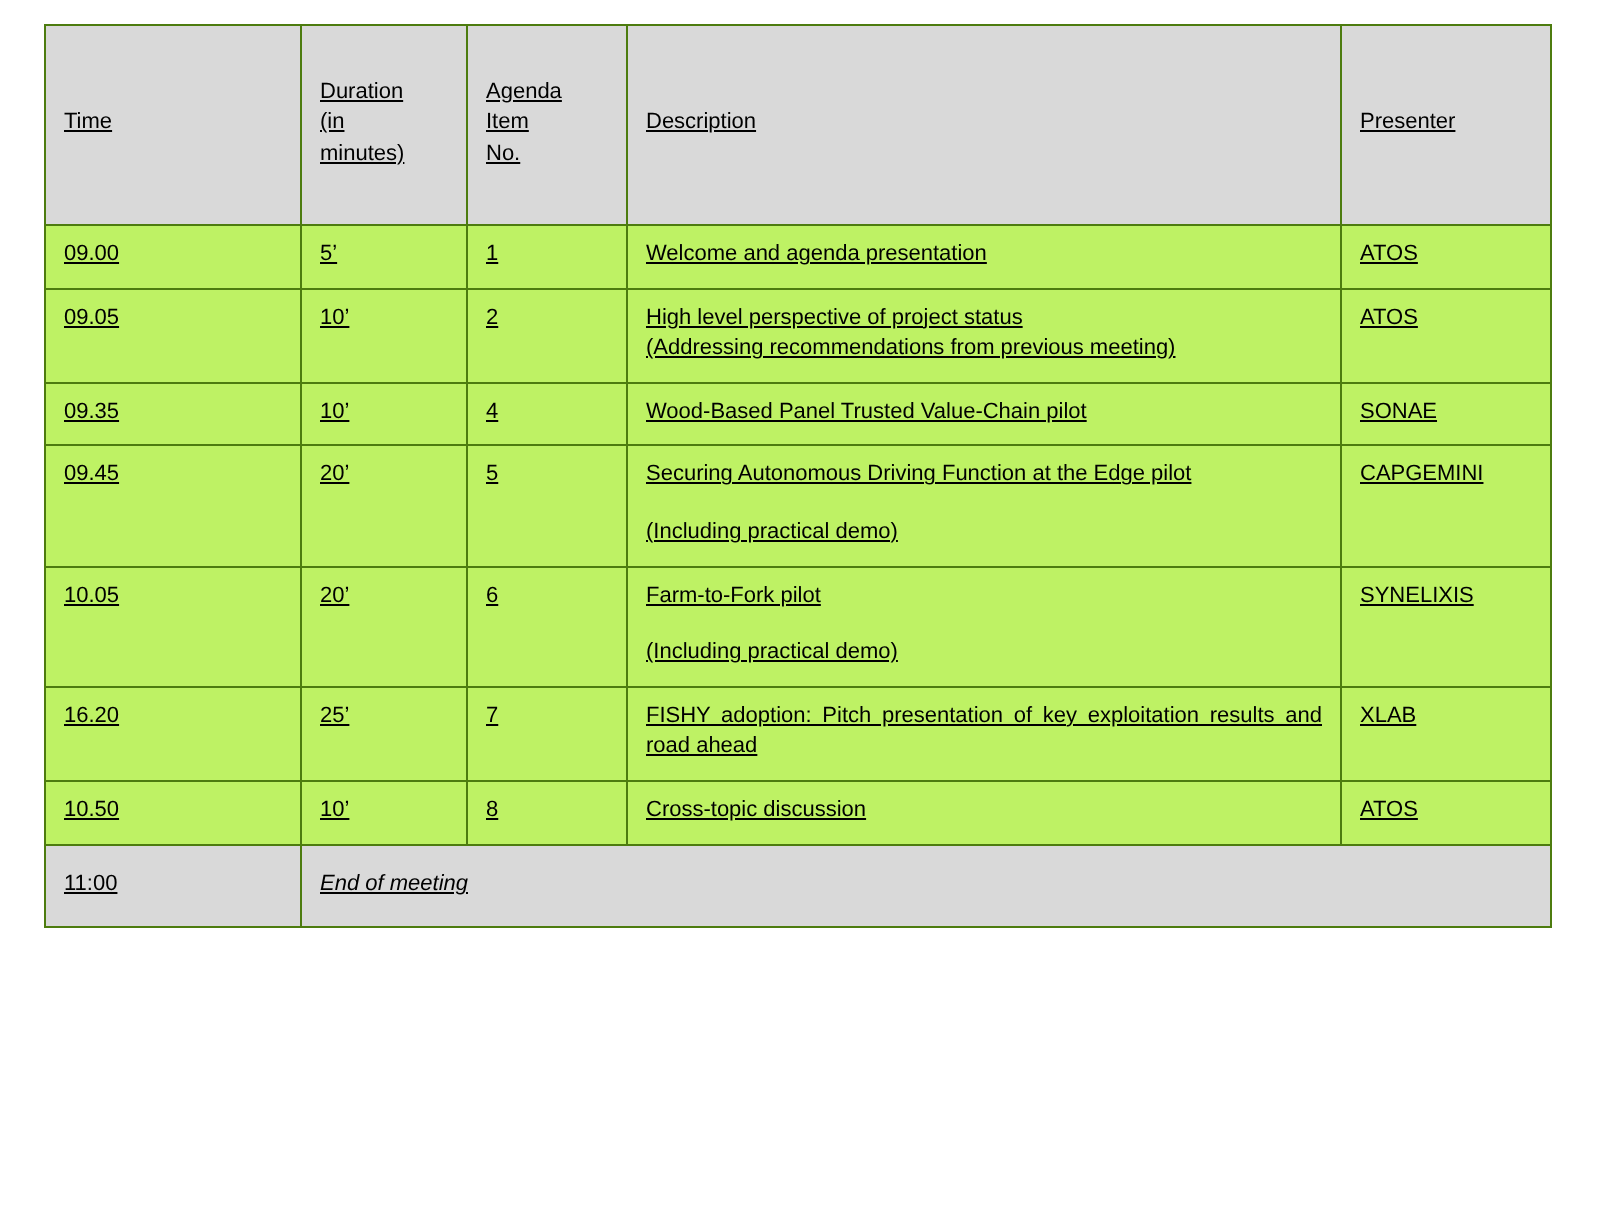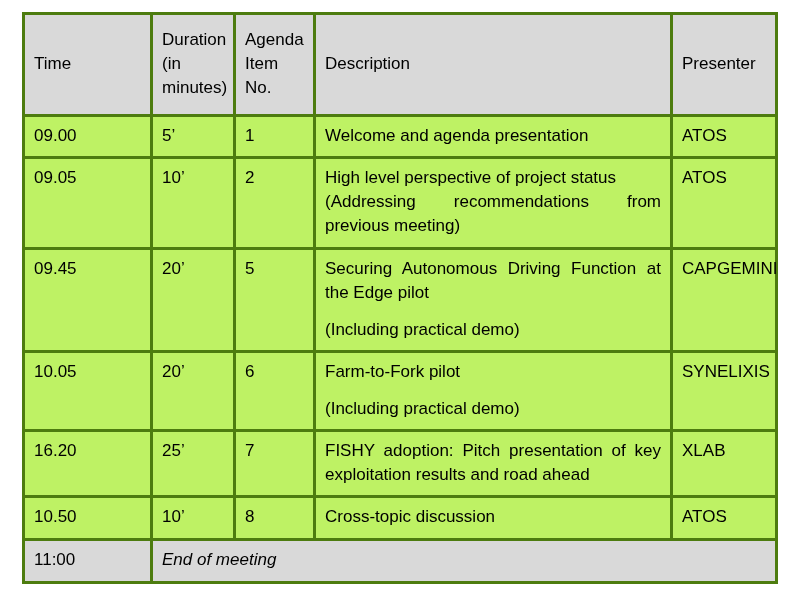--- a/index.html
+++ b/index.html
@@ -23,27 +23,28 @@
   table.agenda {
     position: absolute;
     left: 22px;
     top: 12px;
     width: 753px;
     border-collapse: collapse;
     table-layout: fixed;
     background: #ffffff;
   }
   table.agenda td, table.agenda th {
-    border: 3px solid #4d7c0f;
+    border: 1px solid #4d7c0f;
     vertical-align: top;
     padding: 7px 9px 8px 9px;
-    font-size: 17px;
+    font-size: 11px;
     line-height: 1.42;
     font-weight: normal;
     text-align: left;
+    text-decoration: underline;
   }
   
   col.c-time     { width: 128px; }
   col.c-duration { width:  83px; }
   col.c-item     { width:  80px; }
   col.c-desc     { width: 357px; }
   col.c-pres     { width: 105px; }
 
   thead th {
     background: #d9d9d9;
@@ -136,20 +137,29 @@
           <td class="time-cell">09.05</td>
           <td class="dur-cell">10’</td>
           <td class="item-cell">2</td>
           <td class="desc-cell">
             <p class="desc-line">High level perspective of project status</p>
             <p class="desc-line justify">(Addressing recommendations from previous meeting)</p>
           </td>
           <td class="pres-cell">ATOS</td>
         </tr>
         <tr>
+          <td class="time-cell">09.35</td>
+          <td class="dur-cell">10’</td>
+          <td class="item-cell">4</td>
+          <td class="desc-cell">
+            <p class="desc-line">Wood-Based Panel Trusted Value-Chain pilot</p>
+          </td>
+          <td class="pres-cell">SONAE</td>
+        </tr>
+        <tr>
           <td class="time-cell">09.45</td>
           <td class="dur-cell">20’</td>
           <td class="item-cell">5</td>
           <td class="desc-cell">
             <p class="desc-line justify">Securing Autonomous Driving Function at the Edge pilot</p>
             <p class="desc-line spaced">(Including practical demo)</p>
           </td>
           <td class="pres-cell">CAPGEMINI</td>
         </tr>
         <tr>

